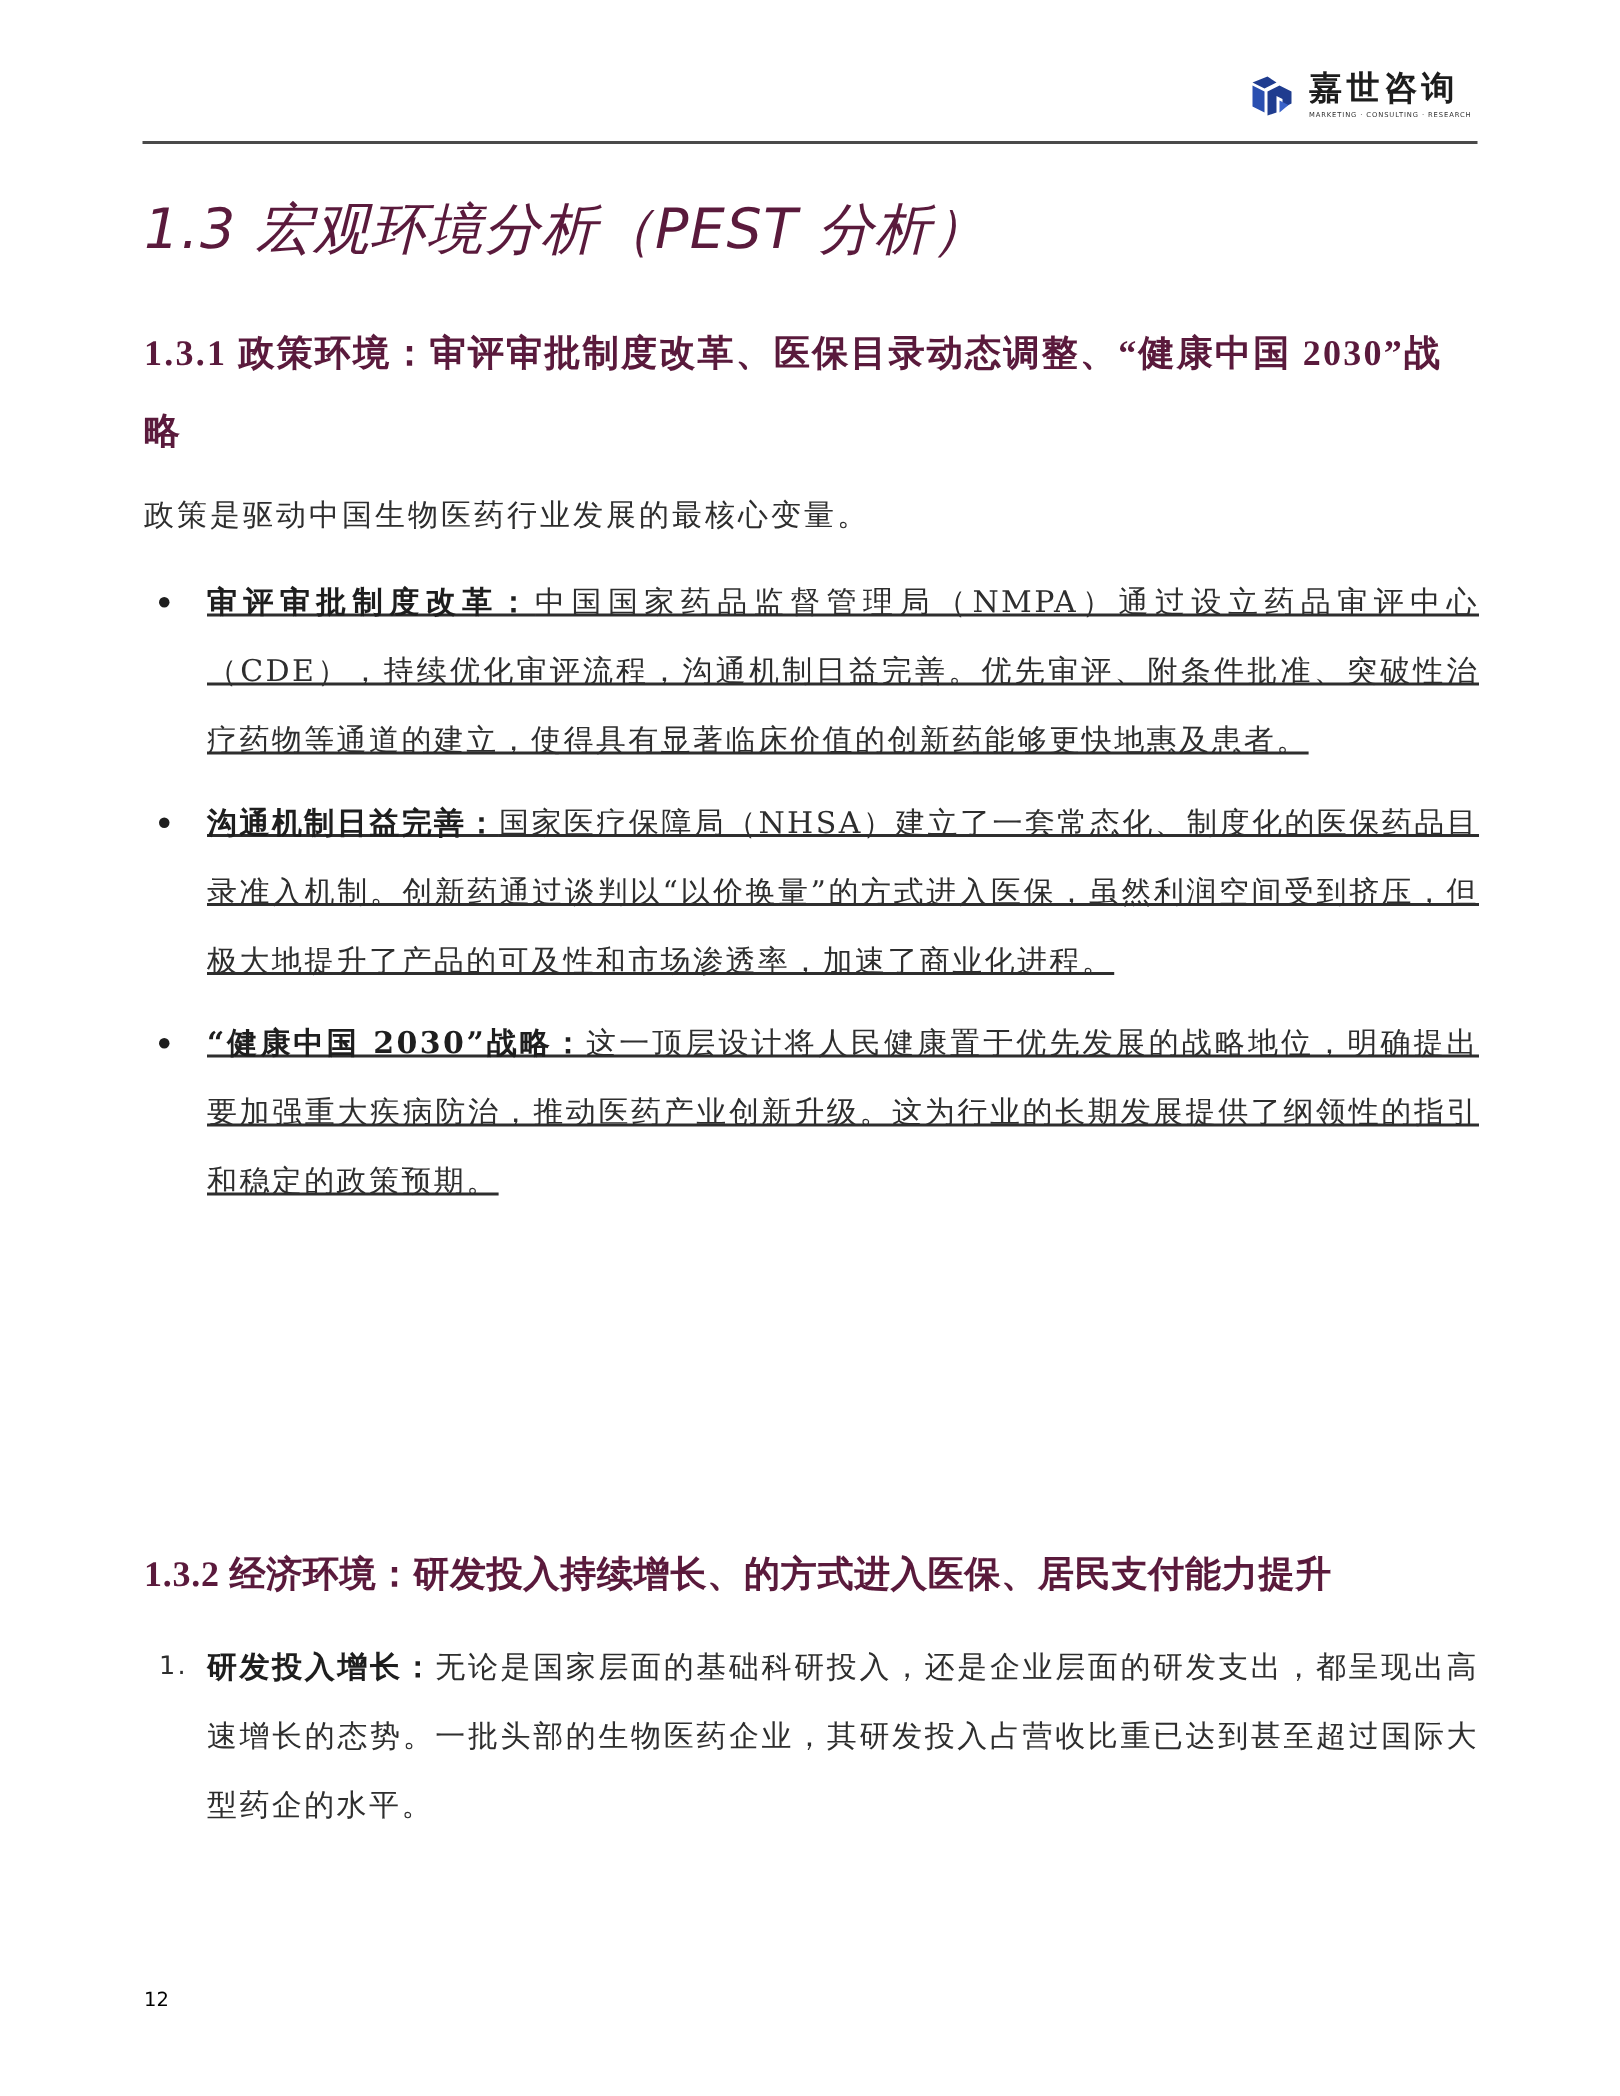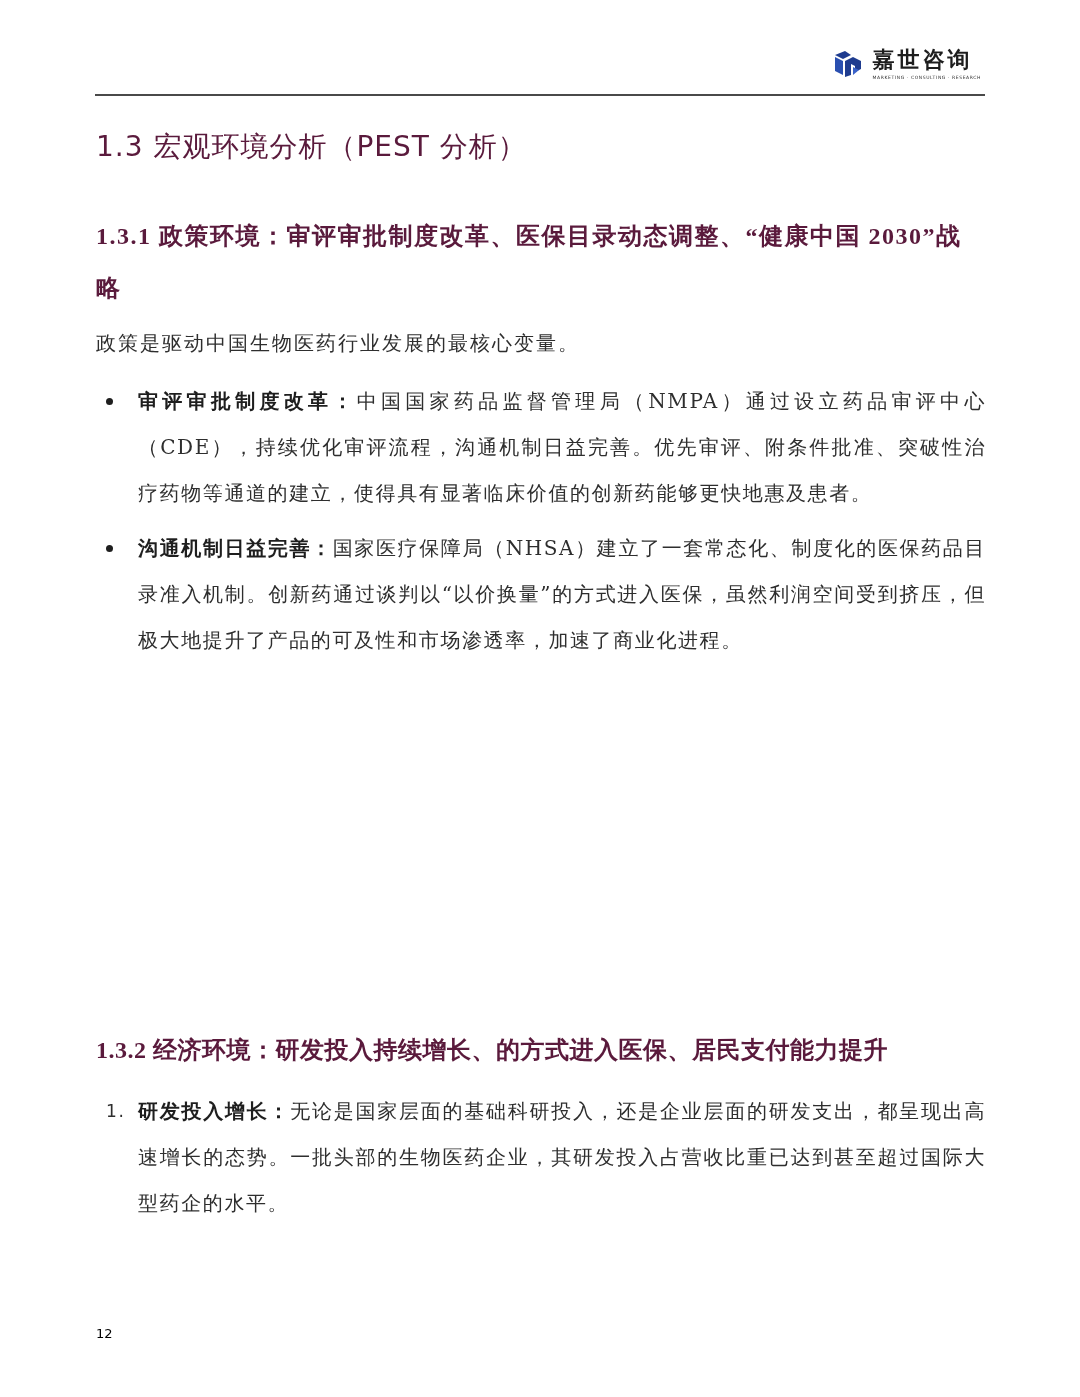--- a/index.html
+++ b/index.html
@@ -60,24 +60,25 @@
       top: 94px;
       width: 890px;
       height: 2px;
       background: #4a4a4a;
     }
     .h1 {
       position: absolute;
       left: 96px;
       top: 128px;
       font-family: "DejaVu Sans", sans-serif;
-      font-size: 28px;
+      font-size: 37px;
       color: #5a1a3c;
       letter-spacing: 1px;
       white-space: nowrap;
+      font-style: italic;
     }
     .h2 {
       position: absolute;
       left: 96px;
       width: 890px;
       font-family: Liberation Serif, serif;
       font-weight: bold;
       font-size: 24px;
       color: #5a1a3c;
       line-height: 52px;
@@ -107,21 +108,21 @@
     .list-ordered { top: 1088px; }
     .list li {
       position: relative;
       padding-left: 42px;
       font-size: 20px;
       line-height: 46px;
       color: #2e2e2e;
       letter-spacing: 1.6px;
       text-align: justify;
     }
-    .list-bullets li { margin-bottom: 9px; }
+    .list-bullets li { margin-bottom: 9px; text-decoration: underline; }
     .bullet {
       position: absolute;
       left: 10px;
       top: 20px;
       width: 7px;
       height: 7px;
       border-radius: 50%;
       background: #1e1e1e;
     }
     .num {
@@ -170,20 +171,23 @@
 
 <div class="para">政策是驱动中国生物医药行业发展的最核心变量。</div>
 
 <ul class="list list-bullets">
   <li>
     <span class="bullet"></span><span class="lead">审评审批制度改革：</span><span>中国国家药品监督管理局（NMPA）通过设立药品审评中心（CDE），持续优化审评流程，沟通机制日益完善。优先审评、附条件批准、突破性治疗药物等通道的建立，使得具有显著临床价值的创新药能够更快地惠及患者。</span>
   </li>
   <li>
     <span class="bullet"></span><span class="lead">沟通机制日益完善：</span><span>国家医疗保障局（NHSA）建立了一套常态化、制度化的医保药品目录准入机制。创新药通过谈判以“以价换量”的方式进入医保，虽然利润空间受到挤压，但极大地提升了产品的可及性和市场渗透率，加速了商业化进程。</span>
   </li>
+  <li>
+    <span class="bullet"></span><span class="lead">“健康中国 2030”战略：</span><span>这一顶层设计将人民健康置于优先发展的战略地位，明确提出要加强重大疾病防治，推动医药产业创新升级。这为行业的长期发展提供了纲领性的指引和稳定的政策预期。</span>
+  </li>
 </ul>
 
 <div class="h2 h2-b">1.3.2 经济环境：研发投入持续增长、的方式进入医保、居民支付能力提升</div>
 
 <ol class="list list-ordered">
   <li>
     <span class="num">1.</span><span class="lead">研发投入增长：</span><span>无论是国家层面的基础科研投入，还是企业层面的研发支出，都呈现出高速增长的态势。一批头部的生物医药企业，其研发投入占营收比重已达到甚至超过国际大型药企的水平。</span>
   </li>
 </ol>
 

